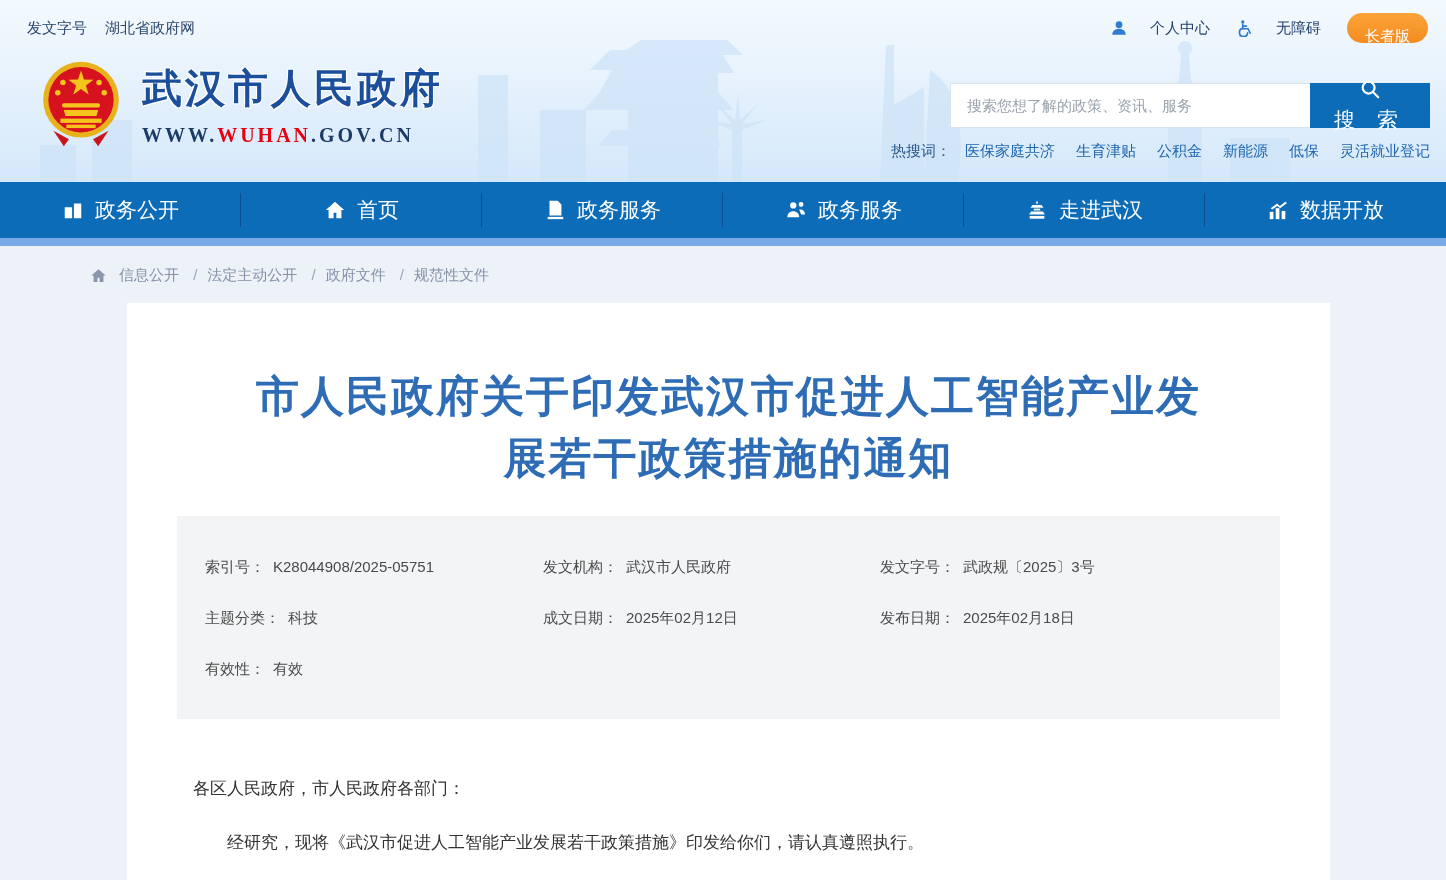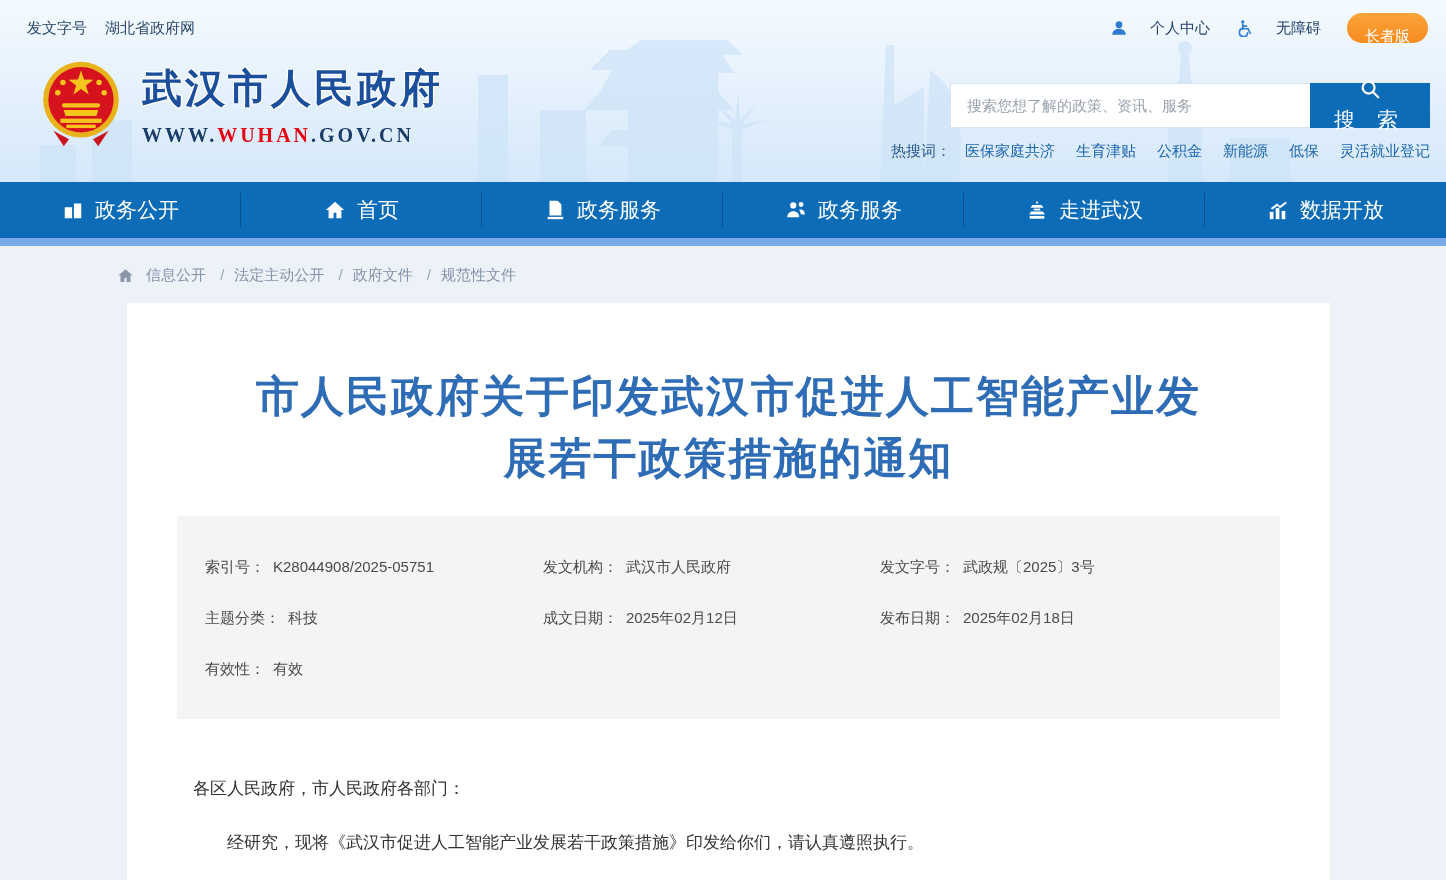--- a/index.html
+++ b/index.html
@@ -71,21 +71,21 @@
     color:#fff; font-size:21px; cursor:pointer; position:relative;
   }
   .nav-item:not(:last-child)::after {
     content:""; position:absolute; right:0; top:11px; bottom:11px; width:1px; background:rgba(0,30,70,.35);
   }
   .nav-ico { width:22px; height:22px; display:inline-flex; }
   .nav-strip { height:8px; background:#7aa9e8; }
 
   
   .breadcrumb {
-    display:flex; align-items:center; gap:10px; padding:20px 0 18px 117px;
+    display:flex; align-items:center; gap:10px; padding:20px 0 18px 90px;
     font-size:15px; color:#8492a8;
   }
   .bc-item { color:#8492a8; cursor:pointer; }
   .bc-item:not(:last-child)::after { content:" / "; color:#9aa7ba; margin-left:10px; }
 
   
   .card {
     margin-left:127px; width:1203px; background:#fff; min-height:580px;
     padding:62px 50px 0 50px;
   }

